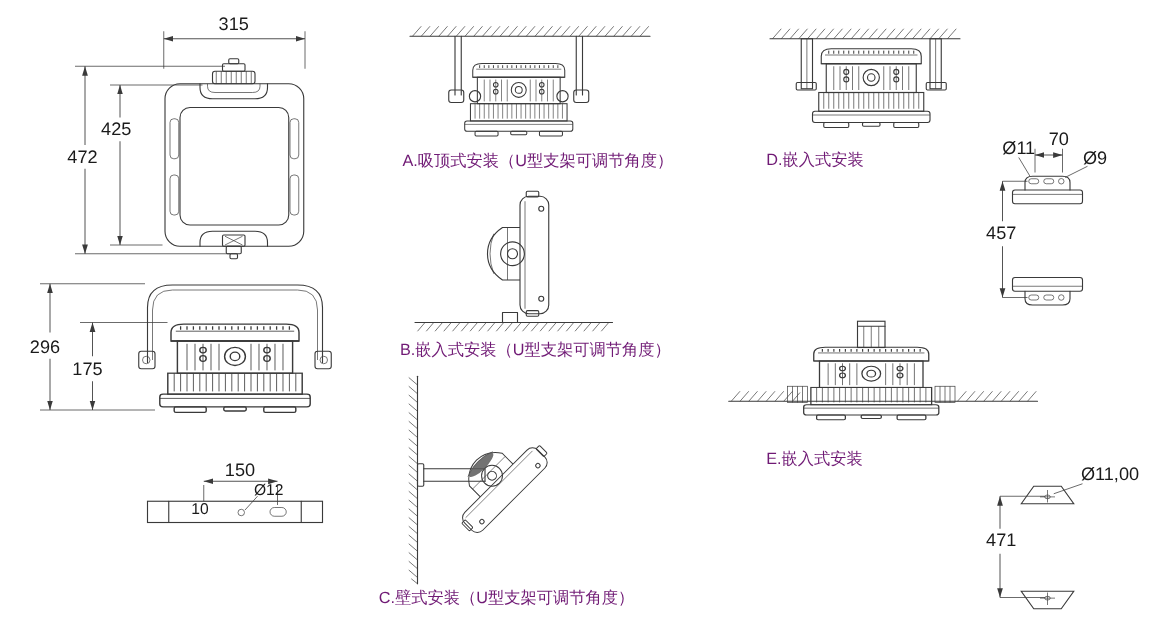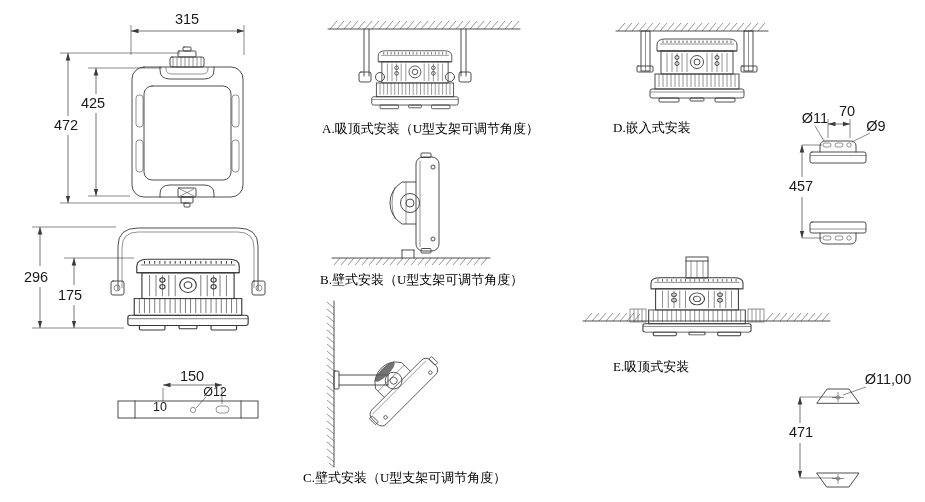--- a/index.html
+++ b/index.html
@@ -1,20 +1,20 @@
 <!DOCTYPE html>
 <html><head>
 <meta charset="utf-8">
 <style>
   html,body{margin:0;padding:0;background:#fff;}
   #canvas{position:relative;width:925px;height:502px;background:#ffffff;overflow:hidden;
           font-family:"Liberation Sans",sans-serif;}
   .fig{position:absolute;}
-  .mount-label{position:absolute;color:#000000;font-size:13px;white-space:nowrap;
-               letter-spacing:0px;font-family:Liberation Serif, serif;}
+  .mount-label{position:absolute;color:#701a75;font-size:13px;white-space:nowrap;
+               letter-spacing:0px;font-family:Liberation Sans, sans-serif;}
   .ln{stroke:#3a3a3a;stroke-width:0.9;fill:none;stroke-linecap:round;}
   .thin{stroke:#3a3a3a;stroke-width:0.55;fill:none;}
   .ext{stroke:#3a3a3a;stroke-width:0.6;fill:none;}
   .dim,.dim-s,.dim-e{stroke:#3a3a3a;stroke-width:0.7;fill:none;}
   .dim{marker-start:url(#dimarrow);marker-end:url(#dimarrow);}
   .dim-s{marker-start:url(#dimarrow);}
   .dim-e{marker-end:url(#dimarrow);}
   text.dimtxt{fill:#1a1a1a;font:14.5px "Liberation Sans",sans-serif;}
   text.dimtxt-sm{fill:#1a1a1a;font:12.5px "Liberation Sans",sans-serif;}
 </style>
@@ -163,21 +163,21 @@
   <svg class="fig" style="left:318px;top:148px" width="250" height="122" viewBox="318 148 250 122">
     <use href="#fixture-side" transform="translate(409,203)"></use>
     <g>
       <path class="ln" d="M402,250 V258 M414,250 V258 M402,250 H414"></path>
     </g>
     <g>
       <line class="ln" x1="332" y1="258" x2="490" y2="258"></line>
       <path class="thin" d="M334,265l6,-7M341,265l6,-7M348,265l6,-7M355,265l6,-7M362,265l6,-7M369,265l6,-7M376,265l6,-7M383,265l6,-7M390,265l6,-7M397,265l6,-7M404,265l6,-7M411,265l6,-7M418,265l6,-7M425,265l6,-7M432,265l6,-7M439,265l6,-7M446,265l6,-7M453,265l6,-7M460,265l6,-7M467,265l6,-7M474,265l6,-7M481,265l6,-7"></path>
     </g>
   </svg>
-  <div class="mount-label" style="left:320px;top:271px">B.壁式安装（U型支架可调节角度）</div>
+  <div class="mount-label" style="left:320px;top:271px">B.嵌入式安装（U型支架可调节角度）</div>
 
   <svg class="fig" style="left:315px;top:293px" width="250" height="180" viewBox="315 293 250 180">
     <g>
       <line class="ln" x1="334" y1="301" x2="334" y2="467"></line>
       <path class="thin" d="M334,308l-7,-6M334,315l-7,-6M334,322l-7,-6M334,329l-7,-6M334,336l-7,-6M334,343l-7,-6M334,350l-7,-6M334,357l-7,-6M334,364l-7,-6M334,371l-7,-6M334,378l-7,-6M334,385l-7,-6M334,392l-7,-6M334,399l-7,-6M334,406l-7,-6M334,413l-7,-6M334,420l-7,-6M334,427l-7,-6M334,434l-7,-6M334,441l-7,-6M334,448l-7,-6M334,455l-7,-6M334,462l-7,-6M334,467l-5,-4"></path>
     </g>
     <g>
       <rect class="ln" x="334" y="371" width="5" height="18" rx="1"></rect>
       <line class="ln" x1="339" y1="375" x2="388" y2="375"></line>
       <line class="ln" x1="339" y1="385" x2="388" y2="385"></line>
@@ -218,21 +218,21 @@
       <rect class="thin" x="630" y="309" width="16" height="13"></rect>
       <path class="thin" d="M634,309v13M638,309v13M642,309v13"></path>
       <rect class="thin" x="748" y="309" width="16" height="13"></rect>
       <path class="thin" d="M752,309v13M756,309v13M760,309v13"></path>
     </g>
     <g>
       <line class="ln" x1="583" y1="321" x2="830" y2="321"></line>
       <path class="thin" d="M585,321l7,-8M592,321l7,-8M599,321l7,-8M606,321l7,-8M613,321l7,-8M620,321l7,-8M627,321l7,-8M634,321l6,-7M766,321l7,-8M773,321l7,-8M780,321l7,-8M787,321l7,-8M794,321l7,-8M801,321l7,-8M808,321l7,-8M815,321l7,-8M822,321l7,-8"></path>
     </g>
   </svg>
-  <div class="mount-label" style="left:613px;top:358px">E.吸顶式安装</div>
+  <div class="mount-label" style="left:613px;top:358px">E.嵌入式安装</div>
 
   <svg class="fig" style="left:782px;top:98px" width="143" height="152" viewBox="782 98 143 152">
     <text class="dimtxt" x="815" y="123" text-anchor="middle">Ø11</text>
     <text class="dimtxt" x="847" y="116" text-anchor="middle">70</text>
     <text class="dimtxt" x="876" y="131" text-anchor="middle">Ø9</text>
     <line class="ext" x1="828" y1="138" x2="828" y2="119"></line>
     <line class="ext" x1="850" y1="138" x2="850" y2="119"></line>
     <line class="dim" x1="828" y1="124" x2="850" y2="124"></line>
     <line class="ext" x1="815" y1="126" x2="824" y2="141"></line>
     <line class="ext" x1="870" y1="133" x2="852" y2="142"></line>

